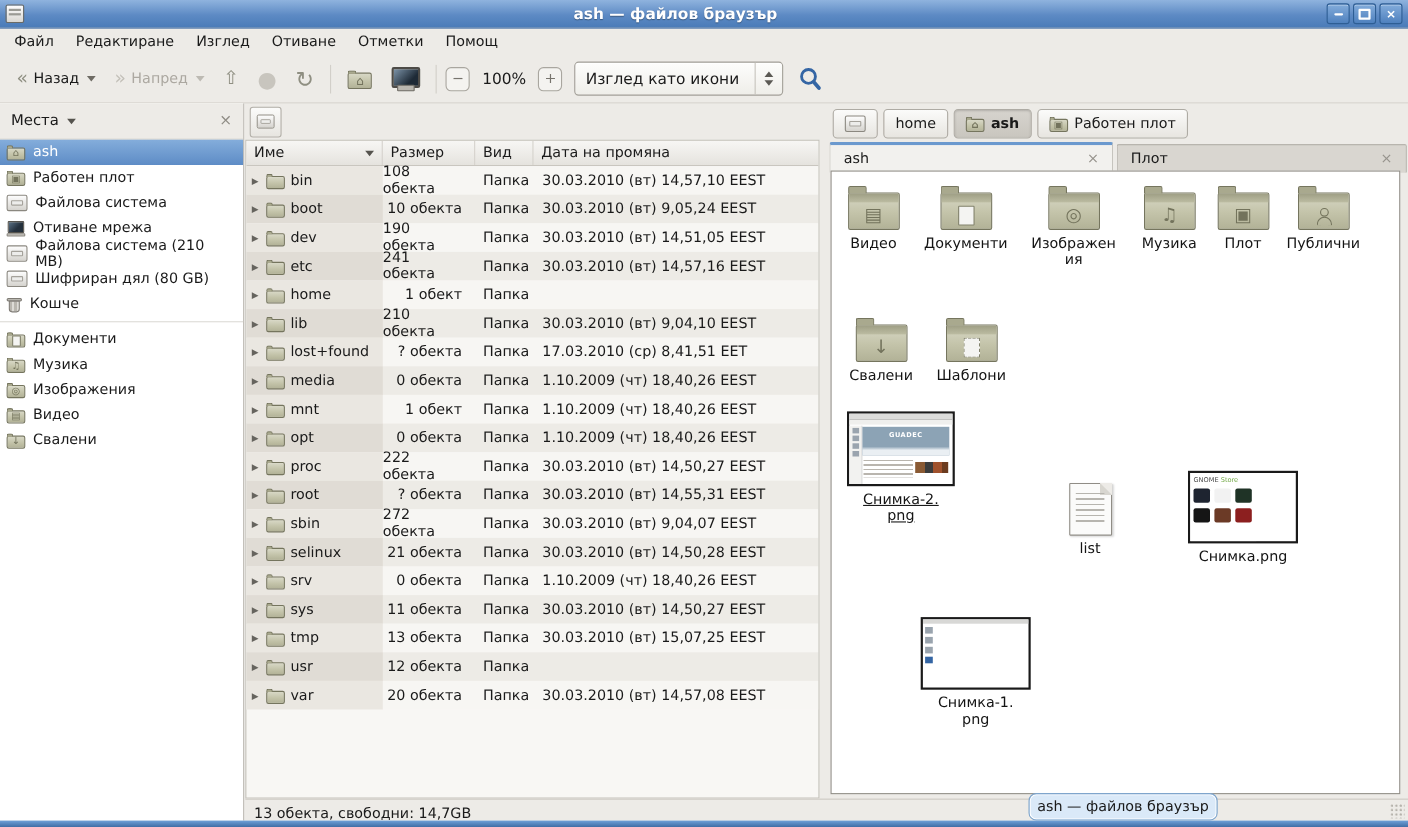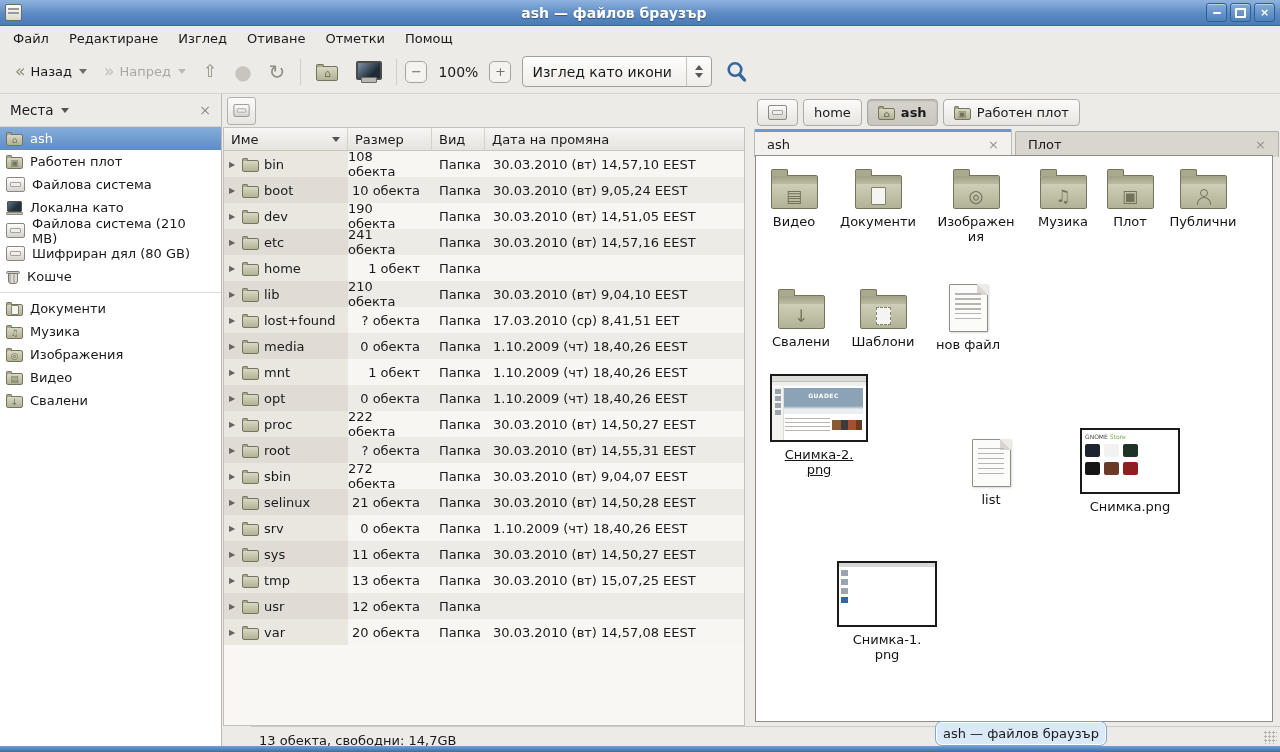--- a/index.html
+++ b/index.html
@@ -97,21 +97,21 @@
   .cell{display:flex;align-items:center;box-sizing:border-box;}
   .cell-name{width:124px;gap:5px;padding:0 3px;}
   .tree-row.even .cell-name{background:#EAE7E1;}
   .tree-row.odd .cell-name{background:#E0DCD5;}
   .expander{width:10px;text-align:center;color:#66645E;font-size:8px;}
   .cell-size{width:84px;justify-content:flex-end;padding-right:12px;}
   .cell-type{width:53px;padding-left:7px;}
   .cell-date{flex:1;padding-left:8px;}
 
   
-  .statusbar{position:absolute;left:223px;right:0;top:726px;height:20px;background:#EDEBE7;border-top:1px solid #CCC9C2;display:flex;align-items:center;padding:13px 8px;box-sizing:border-box;margin-left:28px;}
+  .statusbar{position:absolute;left:223px;right:0;top:726px;height:20px;background:#EDEBE7;border-top:1px solid #CCC9C2;display:flex;align-items:center;padding:13px 8px;box-sizing:border-box;}
   .panel-strip{position:absolute;left:0;right:0;bottom:0;height:6px;background:linear-gradient(#6FA0D8,#3E6CA4);}
   .task-btn{position:absolute;left:935px;top:721px;width:172px;height:25px;background:#DAE9F8;border:1px solid #7FA5CC;border-radius:7px;display:flex;align-items:center;justify-content:center;box-sizing:border-box;box-shadow:0 0 0 1px #fff inset;}
   .grip{position:absolute;right:3px;bottom:8px;width:13px;height:13px;background:radial-gradient(circle at 1.5px 1.5px,#B5B2AB 1px,transparent 1.3px);background-size:4px 4px;}
 
   
   .right{position:absolute;left:753px;top:94px;right:0;bottom:26px;}
   .crumbs{height:33px;display:flex;align-items:center;gap:5px;padding:2px 0 0 4px;}
   .crumb-btn{height:27px;border:1px solid #AEABA4;border-radius:4px;background:linear-gradient(#FBFBFA,#E7E5E0);display:flex;align-items:center;gap:6px;padding:0 10px;box-sizing:border-box;}
   .crumb-btn.active{background:linear-gradient(#D7D4CE,#C9C6BF);font-weight:bold;box-shadow:inset 0 1px 2px rgba(0,0,0,.18);}
   .crumb-btn .folder-sm{margin-top:2px;}
@@ -247,21 +247,21 @@
             <span class="emblem">▣</span>
           </span>
           <span>Работен плот</span>
         </li>
         <li class="place">
           <span class="drive-ic"></span>
           <span>Файлова система</span>
         </li>
         <li class="place">
           <span class="net-ic"></span>
-          <span>Локална като</span>
+          <span>Отиване мрежа</span>
         </li>
         <li class="place">
           <span class="drive-ic"></span>
           <span>Файлова система (210 MB)</span>
         </li>
         <li class="place">
           <span class="drive-ic"></span>
           <span>Шифриран дял (80 GB)</span>
         </li>
         <li class="place">
@@ -597,24 +597,20 @@
           </span>
           <div class="icon-label">Свалени</div>
         </div>
         <div class="icon-item" style="left: 83px; top: 132px; width: 88px;">
           <span class="folder folder-lg">
             <span class="emblem">
               <span class="emblem-page dashed"></span>
             </span>
           </span>
           <div class="icon-label">Шаблони</div>
-        </div>
-        <div class="icon-item" style="left: 168px; top: 128px; width: 88px;">
-          <span class="textfile"></span>
-          <div class="icon-label">нов файл</div>
         </div>
         <div class="icon-item" style="left: 11px; top: 218px; width: 104px; text-decoration: underline;">
           <span class="thumb t-guadec">
             <span class="bar"></span>
             <span class="menu"></span>
             <span class="side">
               <i></i>
               <i></i>
               <i></i>
               <i></i>

